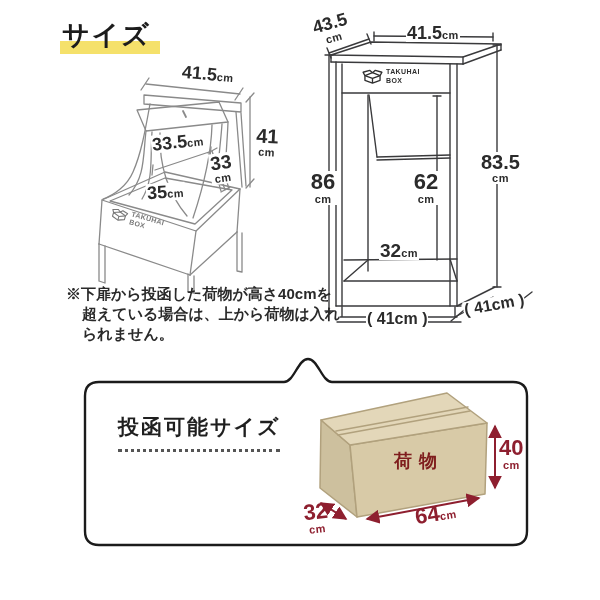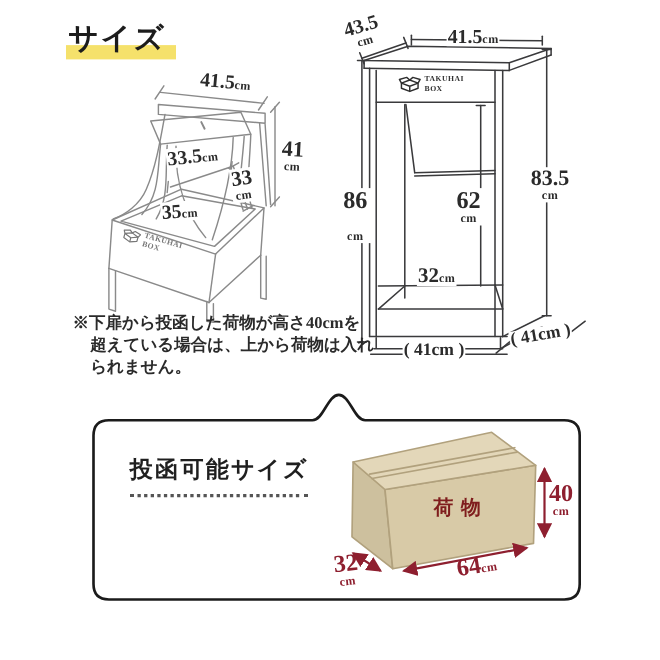--- a/index.html
+++ b/index.html
@@ -1,17 +1,17 @@
 <!DOCTYPE html>
 <html><head>
 <meta charset="utf-8">
 <style>
   html,body{margin:0;padding:0;background:#fff;}
   .page{position:relative;width:552px;height:600px;background:#ffffff;overflow:hidden;
-        font-family:Liberation Serif, serif;color:#2b2b2b;}
+        font-family:Liberation Sans, sans-serif;color:#2b2b2b;}
   svg.art{position:absolute;left:0;top:0;}
 
   
   .lbl{position:absolute;display:flex;align-items:baseline;line-height:1;white-space:nowrap;
        font-weight:700;color:#2b2b2b;background:#fff;padding:0 1px;}
   .stack{flex-direction:column;align-items:center;}
   .unit{font-size:11px;font-weight:700;letter-spacing:.4px;}
   .stack .unit{margin-top:1px;}
   .n16{font-size:16px;}.n18{font-size:18px;}.n19{font-size:19px;}
   .n20{font-size:20px;}.n22{font-size:22px;}
@@ -217,21 +217,21 @@
   </div>
 
   <div class="lbl stack" style="left:313px;top:14px;transform:rotate(-16deg);">
     <span class="n18">43.5</span>
     <span class="unit">cm</span>
   </div>
   <div class="lbl" style="left:406px;top:24px;">
     <span class="n18">41.5</span>
     <span class="unit">cm</span>
   </div>
-  <div class="lbl stack" style="left:306px;top:171px;min-width:32px;gap:16px;">
+  <div class="lbl stack" style="left:306px;top:171px;min-width:32px;">
     <span class="n22">86</span>
     <span class="unit">cm</span>
   </div>
   <div class="lbl stack" style="left:410px;top:171px;min-width:30px;">
     <span class="n22">62</span>
     <span class="unit">cm</span>
   </div>
   <div class="lbl" style="left:379px;top:241px;">
     <span class="n19">32</span>
     <span class="unit">cm</span>

